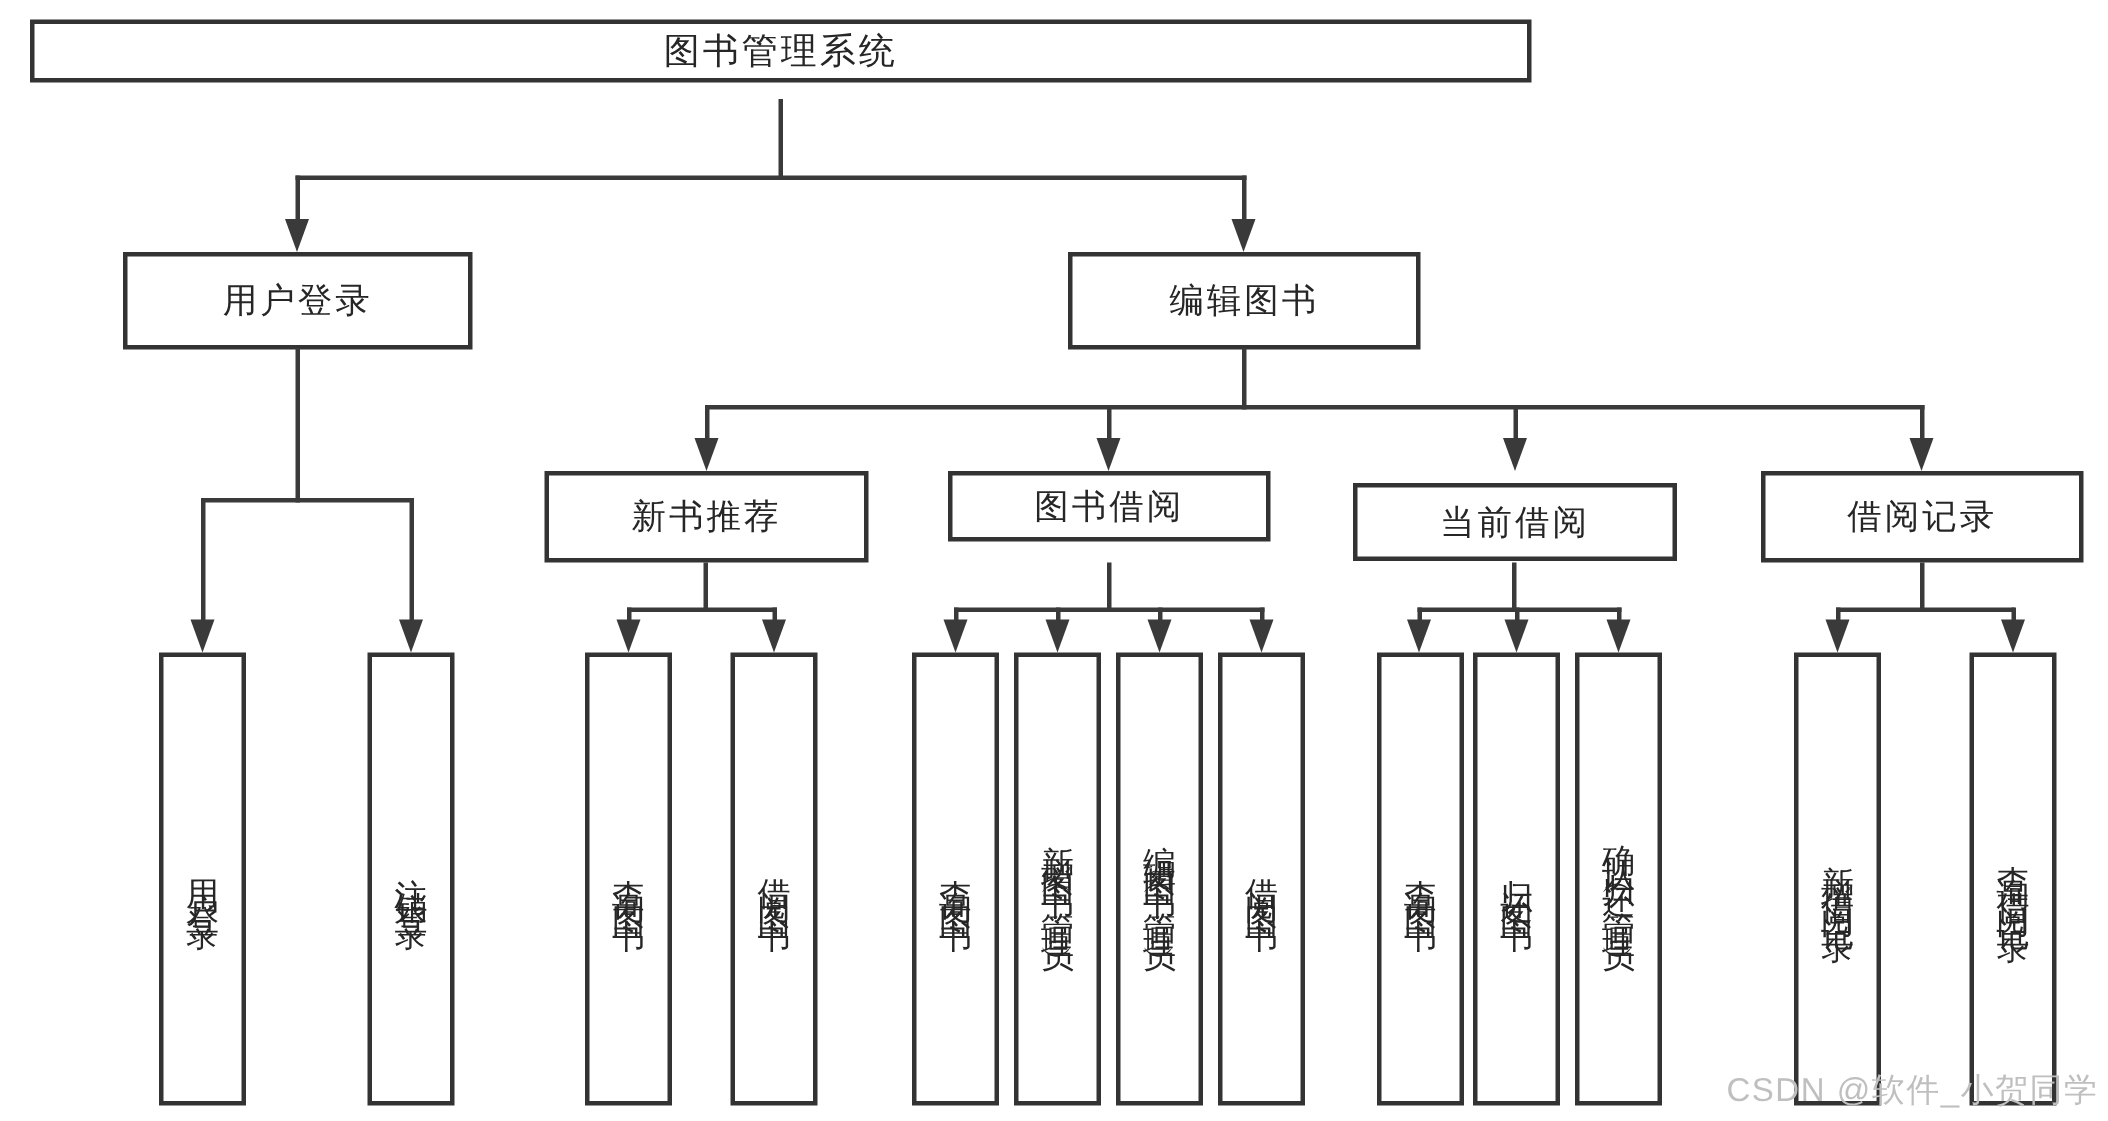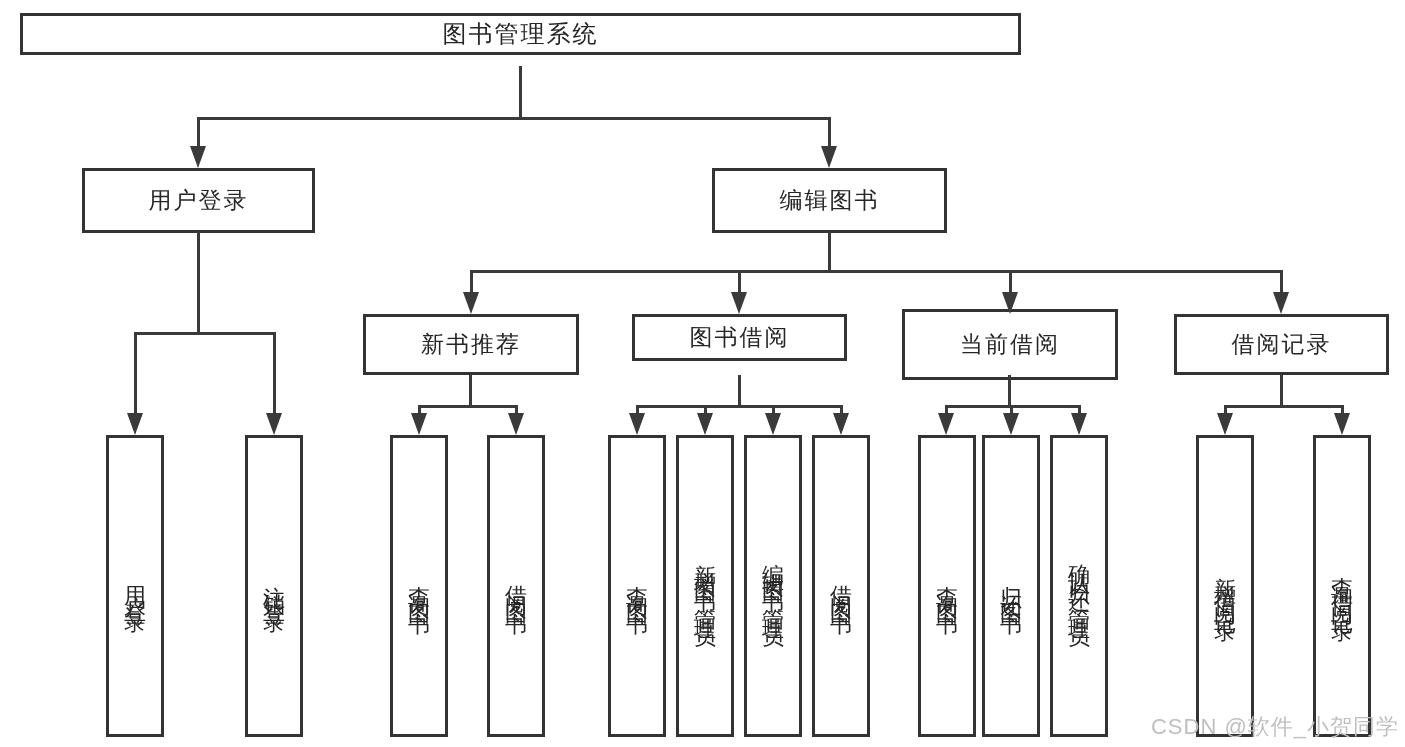--- a/index.html
+++ b/index.html
@@ -61,21 +61,21 @@
   </div>
 
   <div class="node" style="left:363px;top:314px;width:216px;height:61px">
     <span>新书推荐</span>
   </div>
 
   <div class="node" style="left:632px;top:314px;width:215px;height:47px">
     <span>图书借阅</span>
   </div>
 
-  <div class="node" style="left:902px;top:309px;width:216px;height:71px">
+  <div class="node" style="left:902px;top:322px;width:216px;height:52px">
     <span>当前借阅</span>
   </div>
 
   <div class="node" style="left:1174px;top:314px;width:215px;height:61px">
     <span>借阅记录</span>
   </div>
 
   <div class="leaf" style="left:106px">
     <span class="vtext">用户登录</span>
   </div>

